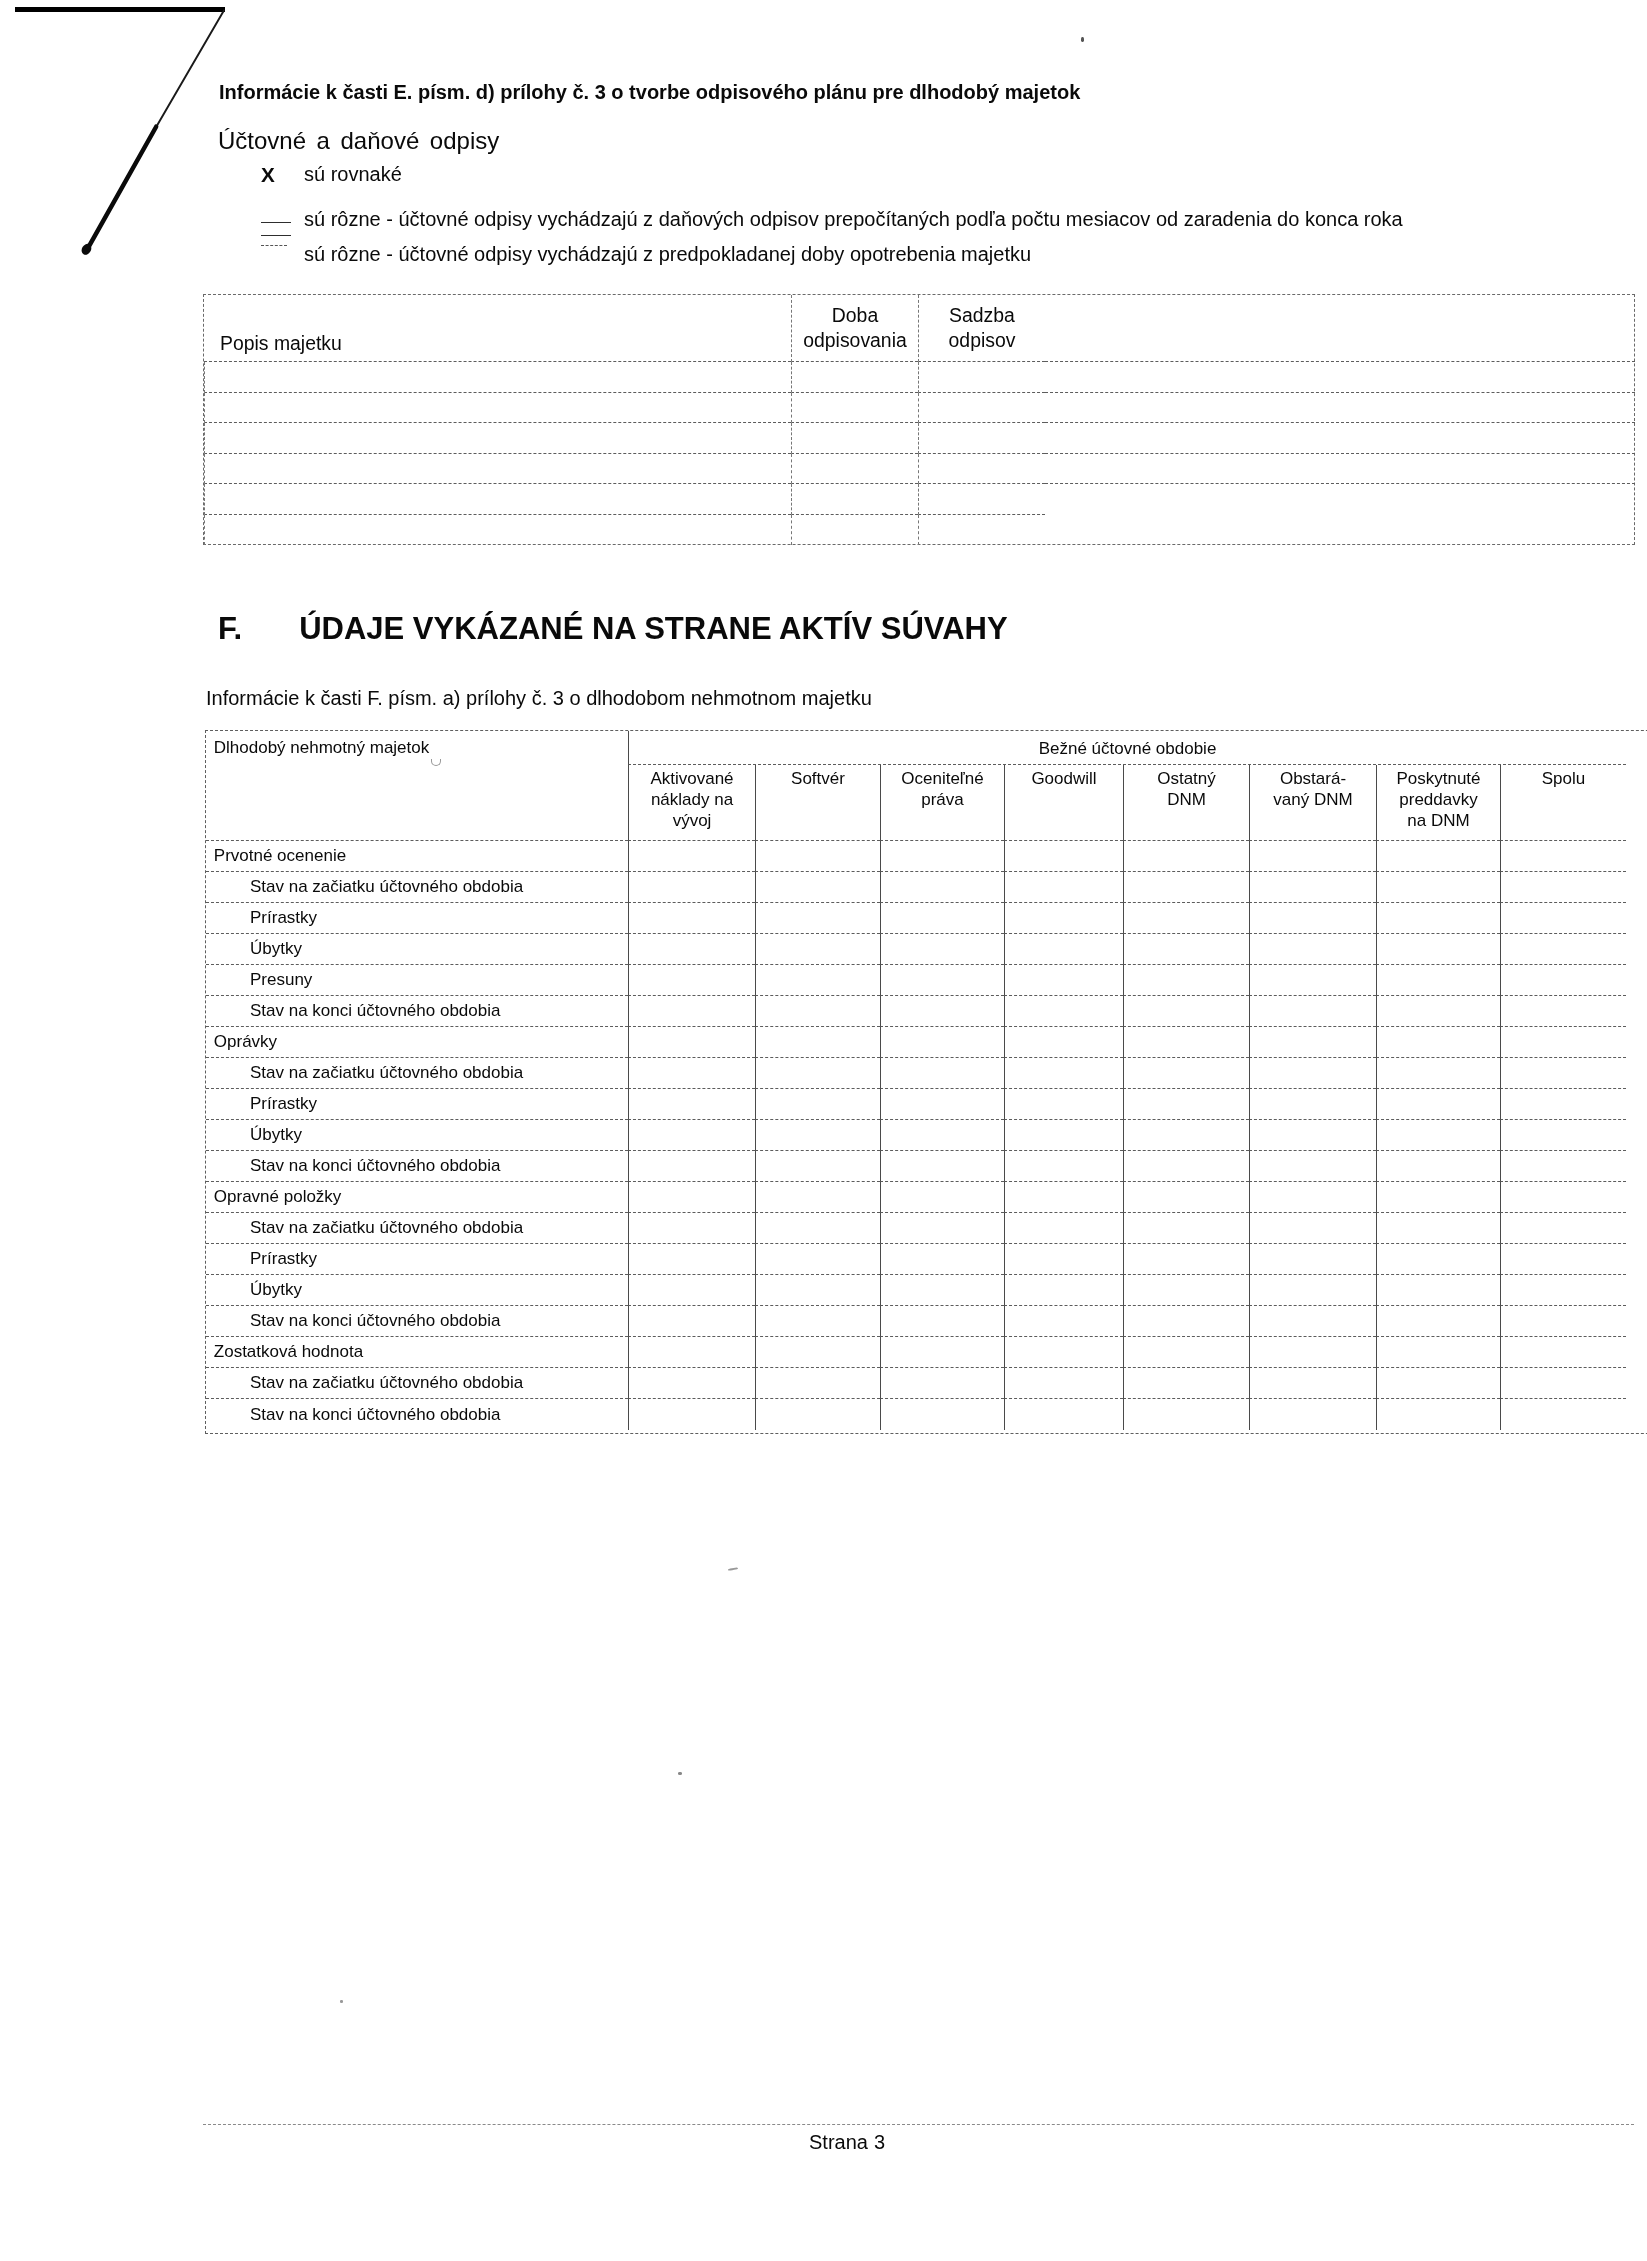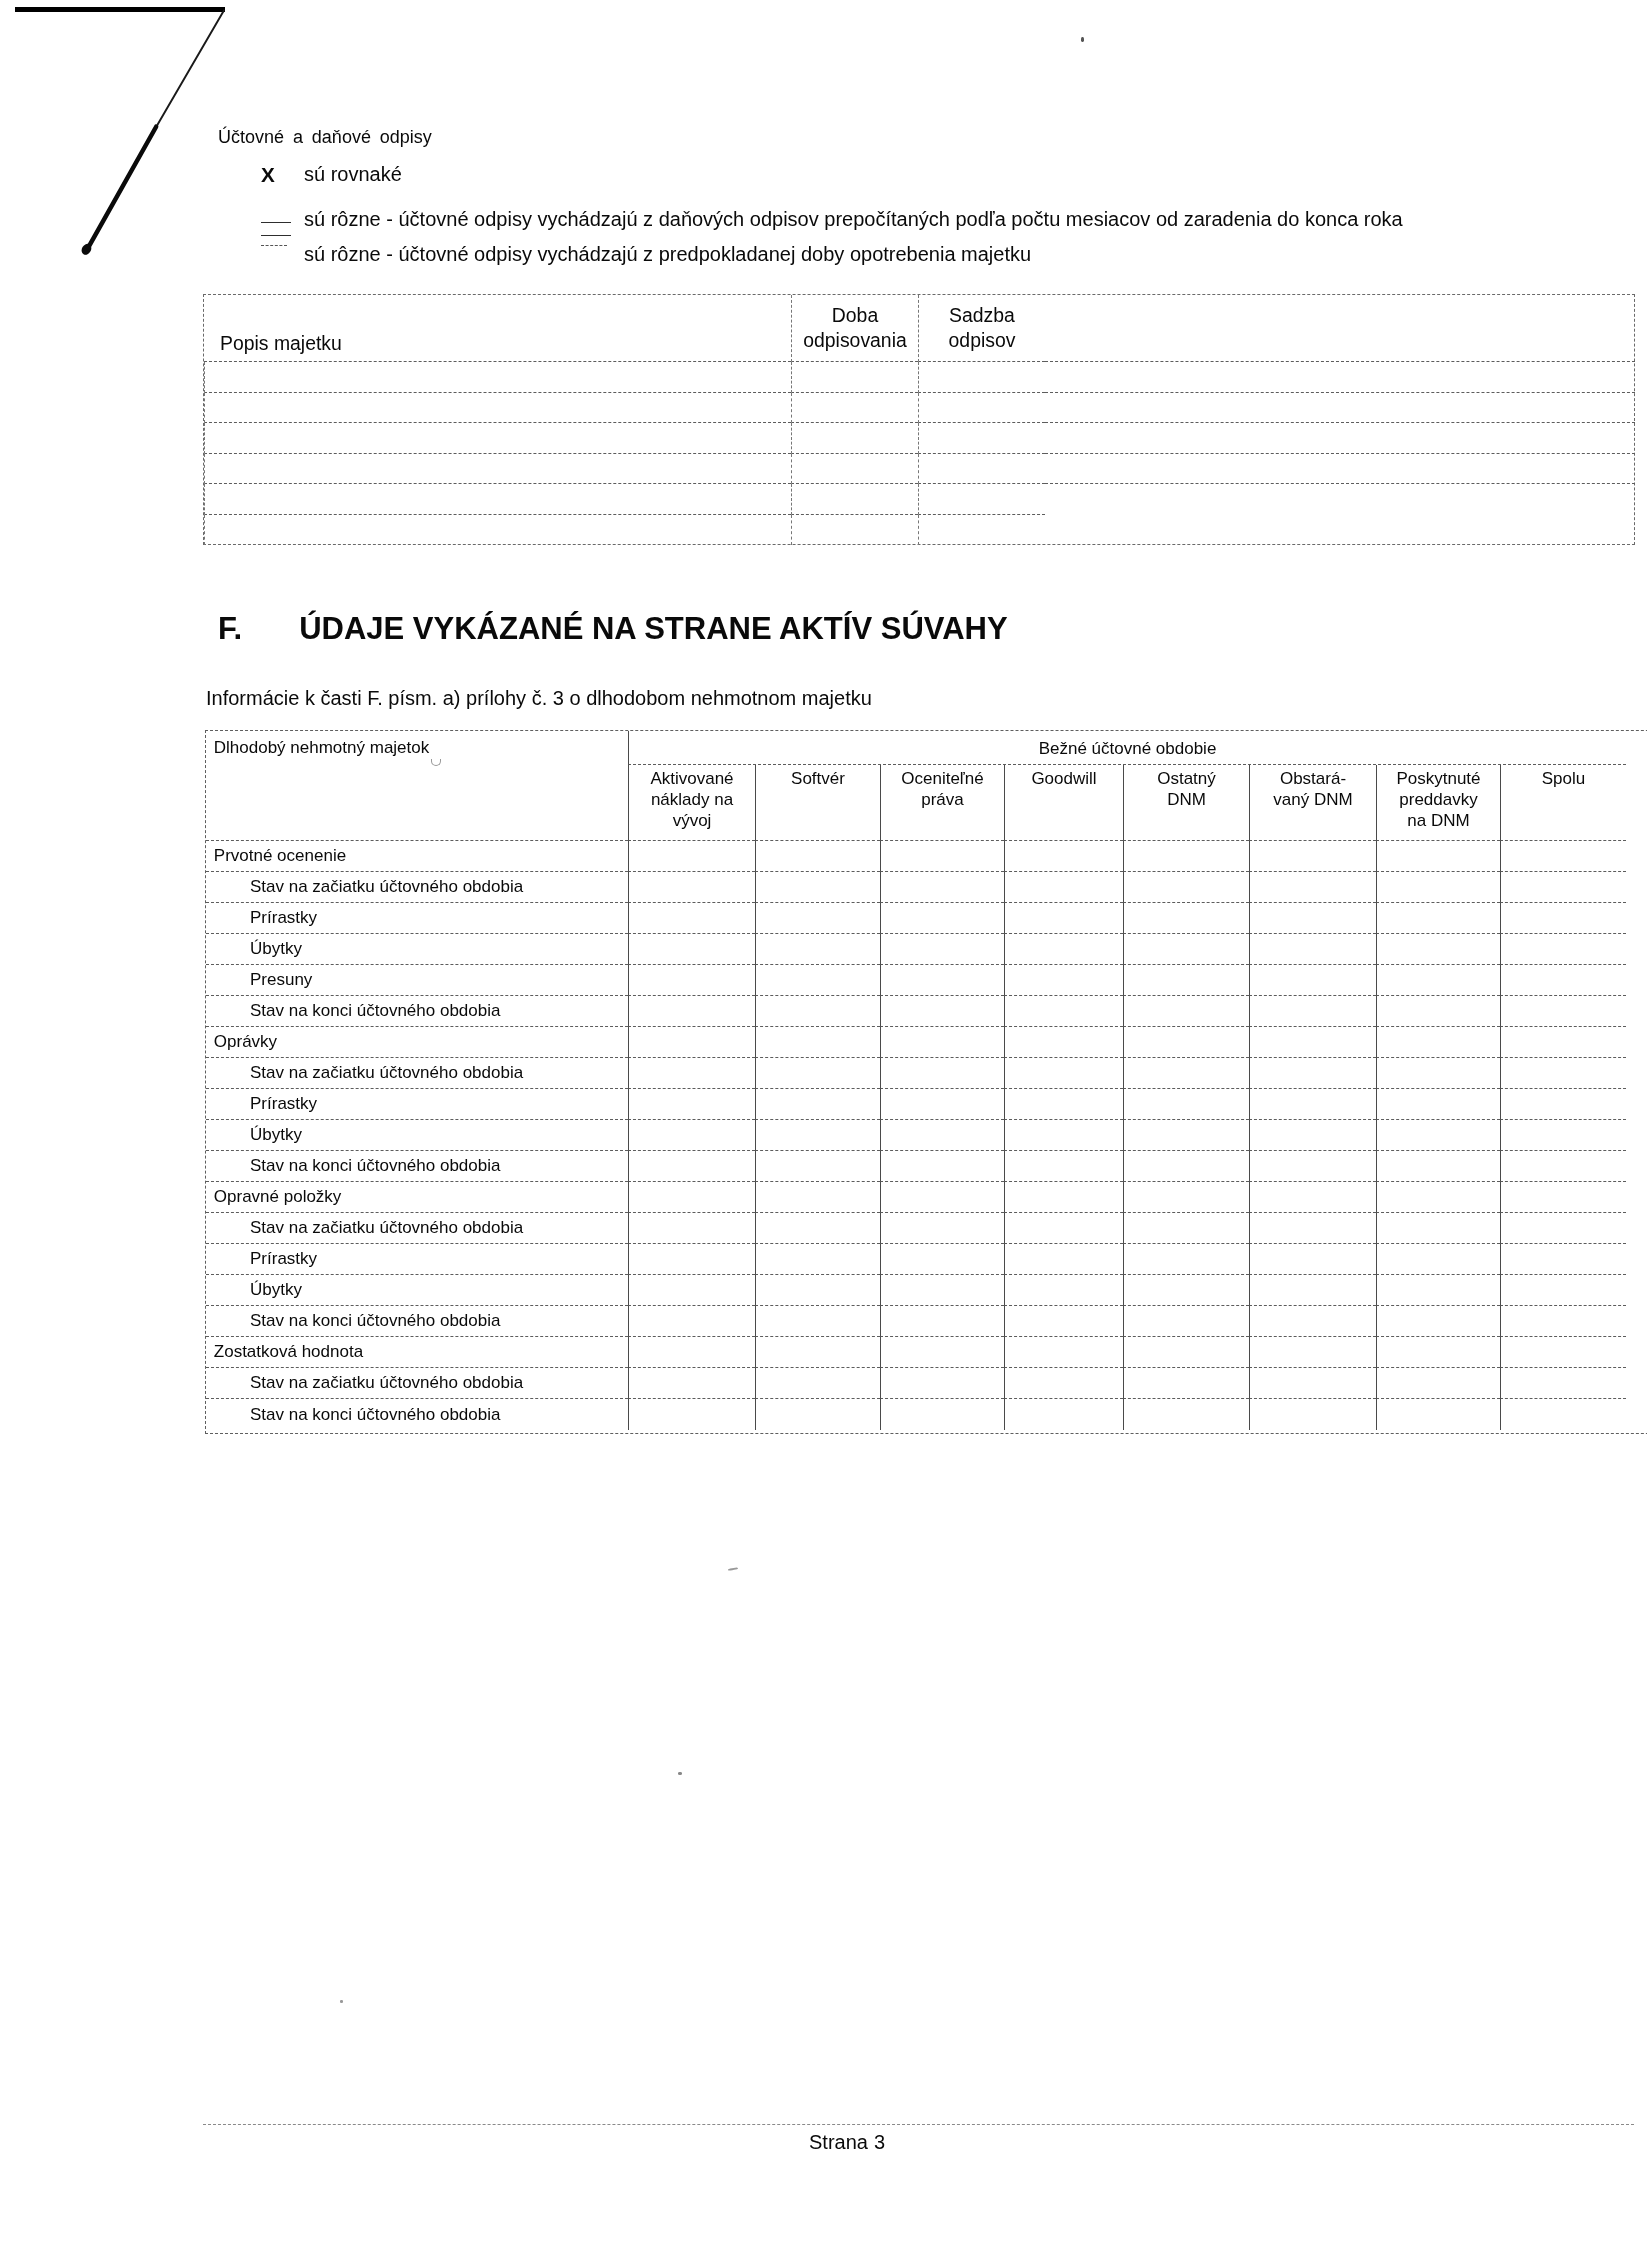--- a/index.html
+++ b/index.html
@@ -8,21 +8,21 @@
     font-family:"Liberation Sans",sans-serif;color:#0a0a0a;overflow:hidden;
   }
   
   .topbar{position:absolute;left:15px;top:6.5px;width:210px;height:5.2px;background:#000;}
   .diag{position:absolute;left:0;top:0;}
   .speck{position:absolute;background:#555;border-radius:40%;}
   .corner-squiggle{position:absolute;left:225px;top:28px;width:8.4px;height:5.8px;
     border:1.3px solid #777;border-top:none;border-radius:0 0 5.8px 5.8px;opacity:.75;}
   
   .h-e{position:absolute;left:219px;top:81px;font-size:20px;font-weight:bold;white-space:nowrap;}
-  .h-e-sub{position:absolute;left:218px;top:127px;font-size:18px;white-space:nowrap;word-spacing:3.9px;}
+  .h-e-sub{position:absolute;left:218px;top:127px;font-size:24px;white-space:nowrap;word-spacing:3.9px;}
   
   .options{position:absolute;left:261px;top:163px;width:1331px;height:116px;}
   .option{position:absolute;left:0;display:flex;align-items:flex-start;}
   .option-mark{width:43px;flex:0 0 43px;font-size:20.7px;font-weight:600;position:relative;}
   .mark-lines{position:relative;top:-7.8px;width:30px;}
   .mark-line{width:30px;border-top:1.9px solid #2e2e2e;margin-top:0;}
   .mark-line.dashed{border-top:1.3px dashed #555;margin-top:8.4px;width:26px;}
   .option-label{font-size:20px;white-space:nowrap;line-height:1.15;}
   
   .t1{position:absolute;left:203px;top:294px;width:1432px;height:251px;
@@ -65,20 +65,21 @@
   <svg class="diag" width="271" height="278" viewBox="0 0 420 430">
     <line x1="347" y1="16" x2="240" y2="200" stroke="#1a1a1a" stroke-width="3" stroke-linecap="round"></line>
     <line x1="242" y1="196" x2="133" y2="390" stroke="#0a0a0a" stroke-width="7" stroke-linecap="round"></line>
     <ellipse cx="134" cy="386" rx="9" ry="7" fill="#0a0a0a" transform="rotate(-60 134 386)"></ellipse>
   </svg>
   <div class="speck" style="left:1081px;top:37px;width:3.2px;height:4.5px;"></div>
   <div class="speck" style="left:728px;top:1568px;width:10.3px;height:1.9px;transform:rotate(-10deg);background:#999;"></div>
   <div class="speck" style="left:678px;top:1772px;width:3.9px;height:3.2px;background:#888;"></div>
   <div class="speck" style="left:340px;top:2000px;width:3.2px;height:2.6px;background:#999;"></div>
 
+  <div class="h-e">Informácie k časti E. písm. d) prílohy č. 3 o tvorbe odpisového plánu pre dlhodobý majetok</div>
   <div class="h-e-sub">Účtovné a daňové odpisy</div>
   <div class="options">
       <div class="option" style="top: 0px;">
         <div class="option-mark">X</div>
         <div class="option-label">sú rovnaké</div>
       </div>
       <div class="option" style="top: 45px; align-items: flex-end;">
         <div class="option-mark">
           <div class="mark-lines">
             <div class="mark-line"></div>

